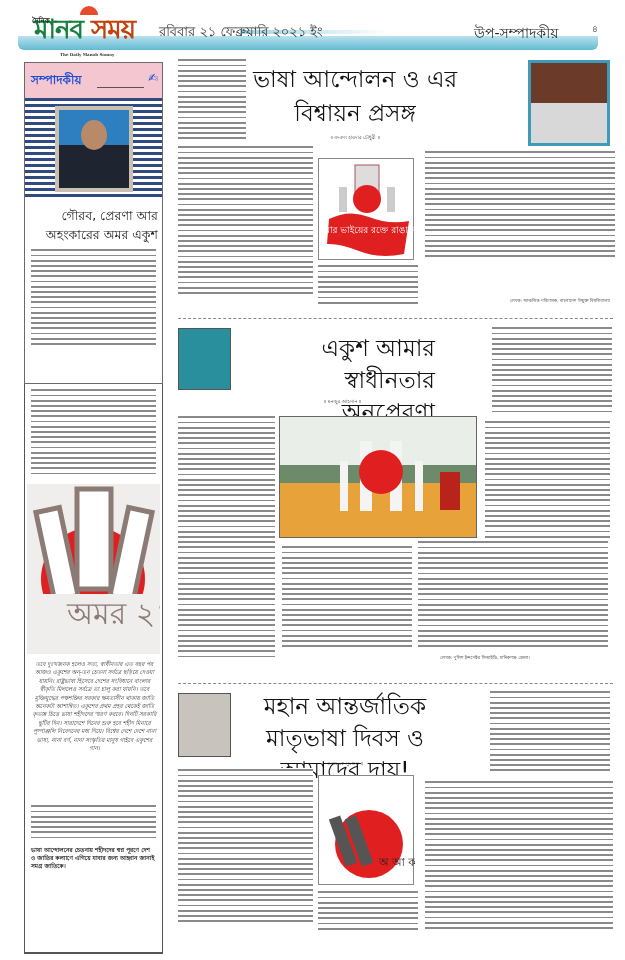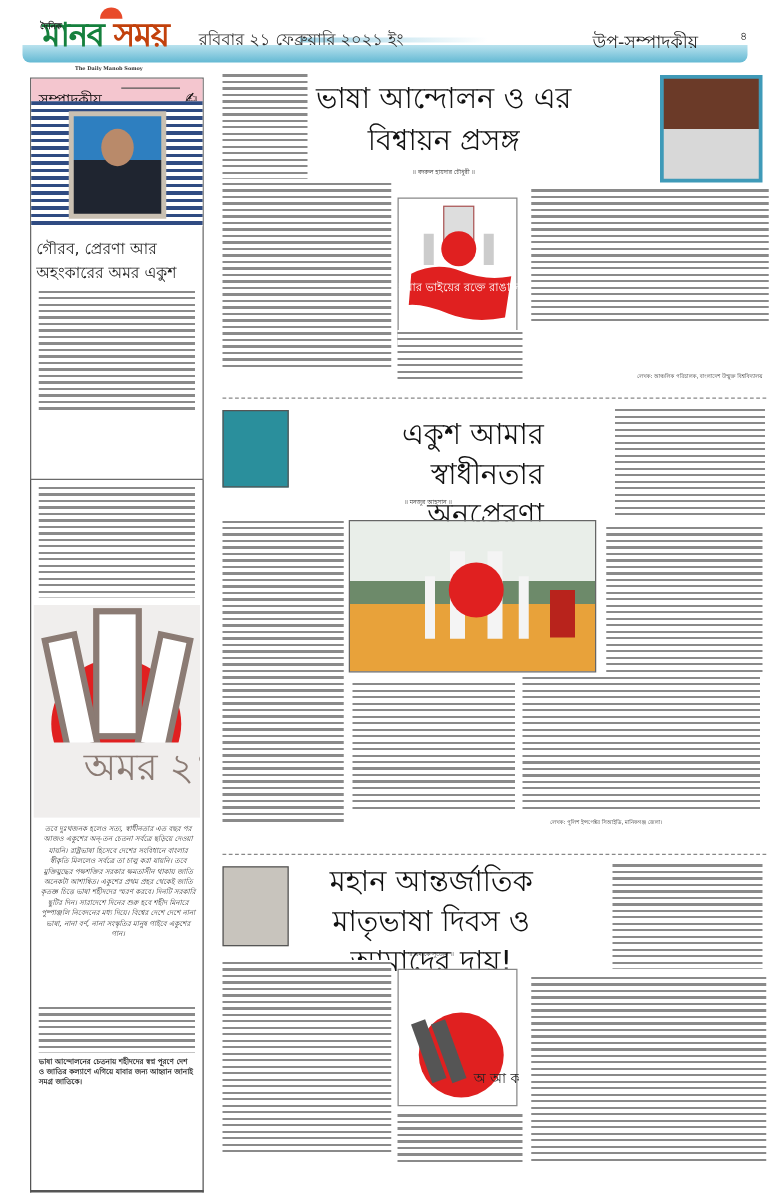--- a/index.html
+++ b/index.html
@@ -12,40 +12,40 @@
 .logo{position:absolute;left:34px;top:16px;font-family:"DejaVu Serif",serif;font-weight:bold;font-size:26px;letter-spacing:-1px;line-height:26px}
 .logo .a{color:#15803d}.logo .b{color:#c2410c}
 .logo .sm{position:absolute;left:-2px;top:-8px;font-size:7px;color:#222;letter-spacing:0}
 .logo .eng{position:absolute;left:26px;top:26px;font-size:4px;color:#333;letter-spacing:0}
 .logo .sun{position:absolute;left:46px;top:-10px;width:18px;height:9px;border-radius:9px 9px 0 0;background:#e84a2a}
 .hdate{position:absolute;left:159px;top:22px;font-size:13px;color:#333}
 .hsec{position:absolute;left:474px;top:22px;font-size:14px;color:#222}
 .hpg{position:absolute;left:592px;top:22px;font-size:9px;color:#222}
 
 #ed{left:24px;top:62px;width:139px;height:322px;border:1px solid #6a6a6a}
-#ed .tt{height:18px;background:#f4c6cf;padding:8px 6px;font-size:12px;font-weight:normal;color:#000000;position:relative}
+#ed .tt{height:35px;background:#f4c6cf;padding:8px 6px;font-size:12px;font-weight:bold;color:#1d4ed8;position:relative}
 #ed .tt .ln{position:absolute;left:72px;right:18px;bottom:10px;border-bottom:1px solid #555}
 #ed .tt .pen{position:absolute;right:4px;top:8px;font-size:12px}
 #ed .stripe{height:100px;background:repeating-linear-gradient(#2f4b82 0 3px,#fff 3px 6px);position:relative}
 #ed .photo{position:absolute;left:30px;top:8px;width:78px;height:86px;background:#c9c0b2;padding:4px}
 #ed .photo div{width:100%;height:100%;background:linear-gradient(#2e7fc0 0 45%,#1f2530 45%)}
 #ed .photo .face{position:absolute;left:26px;top:14px;width:26px;height:30px;border-radius:50%;background:#b98a6a}
-#ed h2{font-weight:normal;text-align:left;font-size:12.5px;line-height:19px;margin:8px 4px 4px}
+#ed h2{font-weight:normal;text-align:right;font-size:12.5px;line-height:19px;margin:8px 4px 4px}
 .fill{background:repeating-linear-gradient(#fff 0 1.4px,#8a8a8a 1.4px 3.2px,#fff 3.2px 5.2px);}
 
 #side{left:24px;top:384px;width:139px;height:570px;border:1px solid #555;border-top:none;border-bottom:2px solid #555}
 #side .art{position:absolute;left:2px;top:100px;width:133px;height:170px;background:#f0eeed}
 #side .poem{position:absolute;left:6px;top:276px;width:127px;font-size:5.7px;line-height:8.4px;text-align:center;font-style:italic;color:#333}
 #side .bold{font-weight:bold;font-size:5.8px;line-height:8px;color:#222;text-align:left}
 
 #a1h{left:250px;top:62px;width:210px;text-align:center;font-size:23px;line-height:34px;color:#111}
 #a1by{left:250px;top:134px;width:210px;text-align:center;font-size:4.8px;color:#333}
 #a1photo{left:528px;top:60px;width:82px;height:86px;background:#3f9ab8;padding:3px}
 #a1photo div{width:100%;height:100%;background:linear-gradient(#6b3a28 0 50%,#d8d8d8 50%)}
-#a1img{left:318px;top:158px;width:96px;height:118px;border:1px solid #888;background:#fff}
+#a1img{left:318px;top:158px;width:96px;height:102px;border:1px solid #888;background:#fff}
 
 #a2photo{left:178px;top:328px;width:53px;height:62px;border:1px solid #555;background:#2a8f9c}
 #a2h{left:250px;top:332px;width:185px;text-align:right;font-size:23px;line-height:32px;color:#111}
 #a2by{left:250px;top:398px;width:185px;text-align:center;font-size:4.8px;color:#333}
 #a2img{left:279px;top:416px;width:198px;height:122px;border:1px solid #666;background:linear-gradient(#e9eee9 0 40%,#6d8a6a 40% 55%,#e8a23a 55%)}
 
 #a3photo{left:178px;top:693px;width:53px;height:64px;border:1px solid #555;background:#c8c4bd}
 #a3h{left:240px;top:690px;width:210px;text-align:center;font-size:23px;line-height:32px;color:#111}
 #a3by{left:240px;top:760px;width:210px;text-align:center;font-size:4.8px;color:#333}
 #a3img{left:318px;top:775px;width:96px;height:110px;border:1px solid #888;background:#fff}

